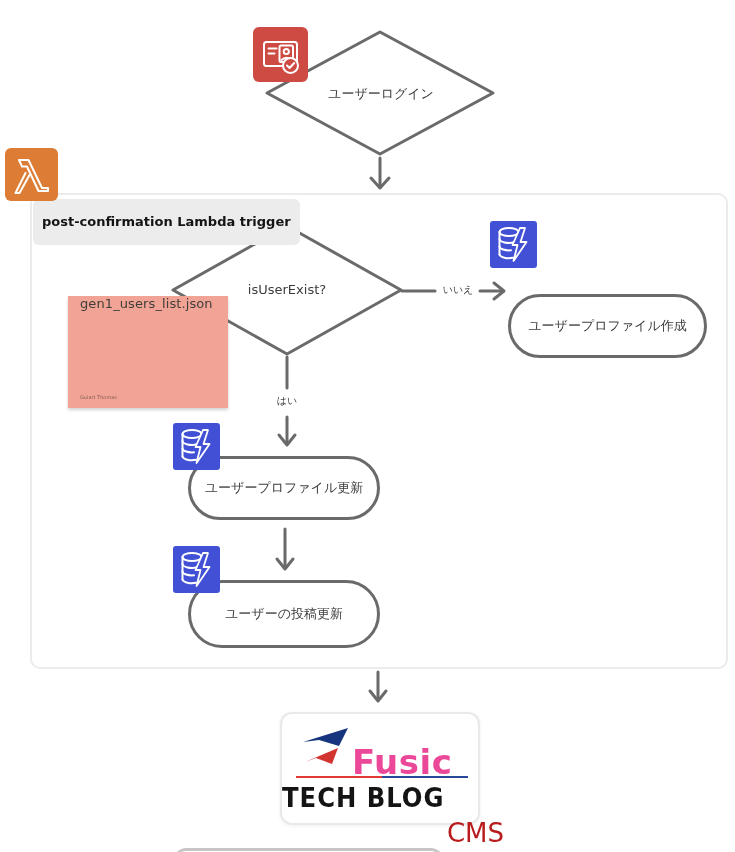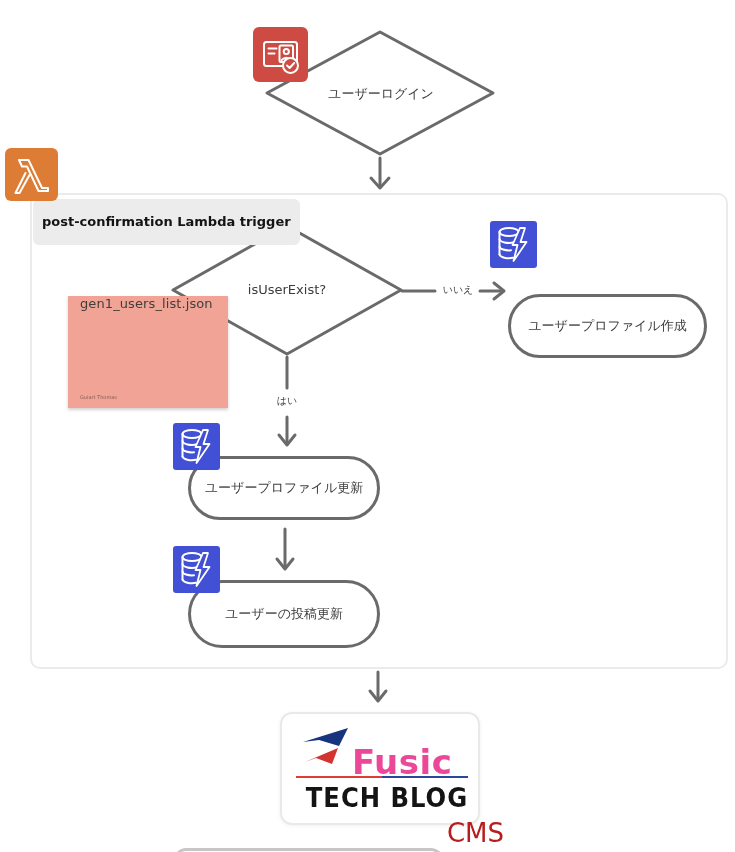--- a/index.html
+++ b/index.html
@@ -71,21 +71,21 @@
   }
   .logo-birds{ position:absolute; left:20px; top:13px; }
   .logo-name{
     position:absolute; left:70px; top:28px; font-size:34px; font-weight:bold;
     color:#ec4899; letter-spacing:.5px;
   }
   .logo-divider{ position:absolute; left:14px; top:62px; width:172px; height:2px; display:flex; }
   .logo-divider .red { width:50%; height:100%; background:#e23b36; }
   .logo-divider .blue{ width:50%; height:100%; background:#27489b; }
   .logo-tagline{
-    position:absolute; left:7px; top:68px; width:100%; text-align:center;
+    position:absolute; left:0; top:68px; width:100%; 
     font-size:27px; font-weight:800; color:#141414; letter-spacing:1px;
     font-stretch:condensed;
   }
   .cms-caption{ left:433px; top:818px; width:85px; text-align:center; font-size:26px; color:#b91c1c; }
 
   
   .bottom-cut{
     left:174px; top:848px; width:269px; height:12px;
     border:3px solid #c6c6c6; border-bottom:none; border-radius:12px 12px 0 0;
     background:transparent;

